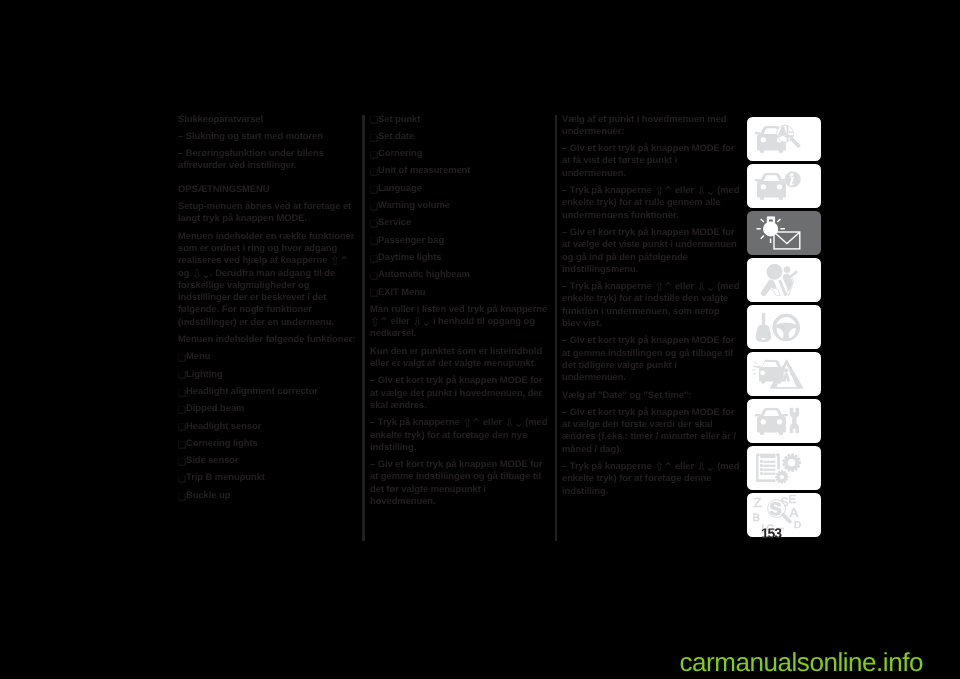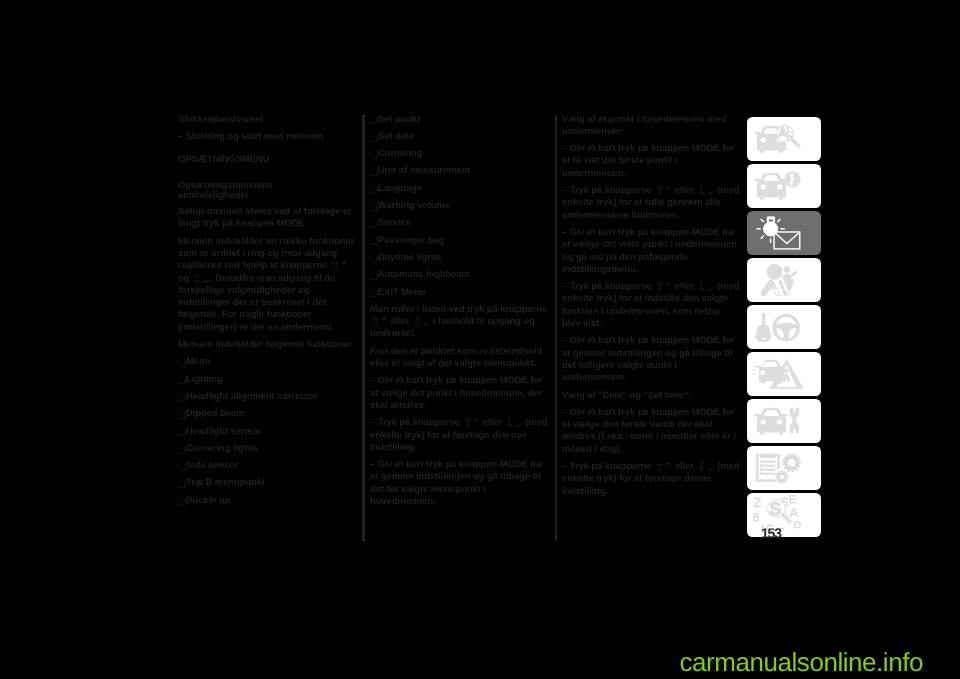--- a/index.html
+++ b/index.html
@@ -39,22 +39,22 @@
       font-family:"Liberation Sans",sans-serif;letter-spacing:-0.45px;line-height:30px;}
 </style>
 </head>
 <body>
 
 <div class="page">
 
   <div class="col" id="col1">
       <p class="hdr">Slukkeoparatvarsel</p>
       <p class="para">– Slukning og start med motoren</p>
+      <p class="para">– Berøringsfunktion under bilens af/revurder ved instillinger.</p>
       <p class="hdr" style="margin-top: 11px;">OPSÆTNINGSMENU</p>
-      <p class="hdr2" style="margin-top: 15px;"><span>Opsætningsmenuens</span><br><span>almindeligheder</span></p>
       <p class="para">Setup-menuen åbnes ved at foretage et langt tryk på knappen MODE.</p>
       <p class="para">Menuen indeholder en række funktioner som er ordnet i ring og hvor adgang realiseres ved hjælp af knapperne <span class="sym">⇧⌃</span> og <span class="sym">⇩⌄</span>. Derudfra man adgang til de forskellige valgmuligheder og indstillinger der er beskrevet i det følgende. For nogle funktioner (indstillinger) er der en undermenu.</p>
       <p class="para">Menuen indeholder følgende funktioner:</p>
       <p class="item"><span class="box">❑</span><span>Menu</span></p>
       <p class="item"><span class="box">❑</span><span>Lighting</span></p>
       <p class="item"><span class="box">❑</span><span>Headlight alignment corrector</span></p>
       <p class="item"><span class="box">❑</span><span>Dipped beam</span></p>
       <p class="item"><span class="box">❑</span><span>Headlight sensor</span></p>
       <p class="item"><span class="box">❑</span><span>Cornering lights</span></p>
       <p class="item"><span class="box">❑</span><span>Side sensor</span></p>

